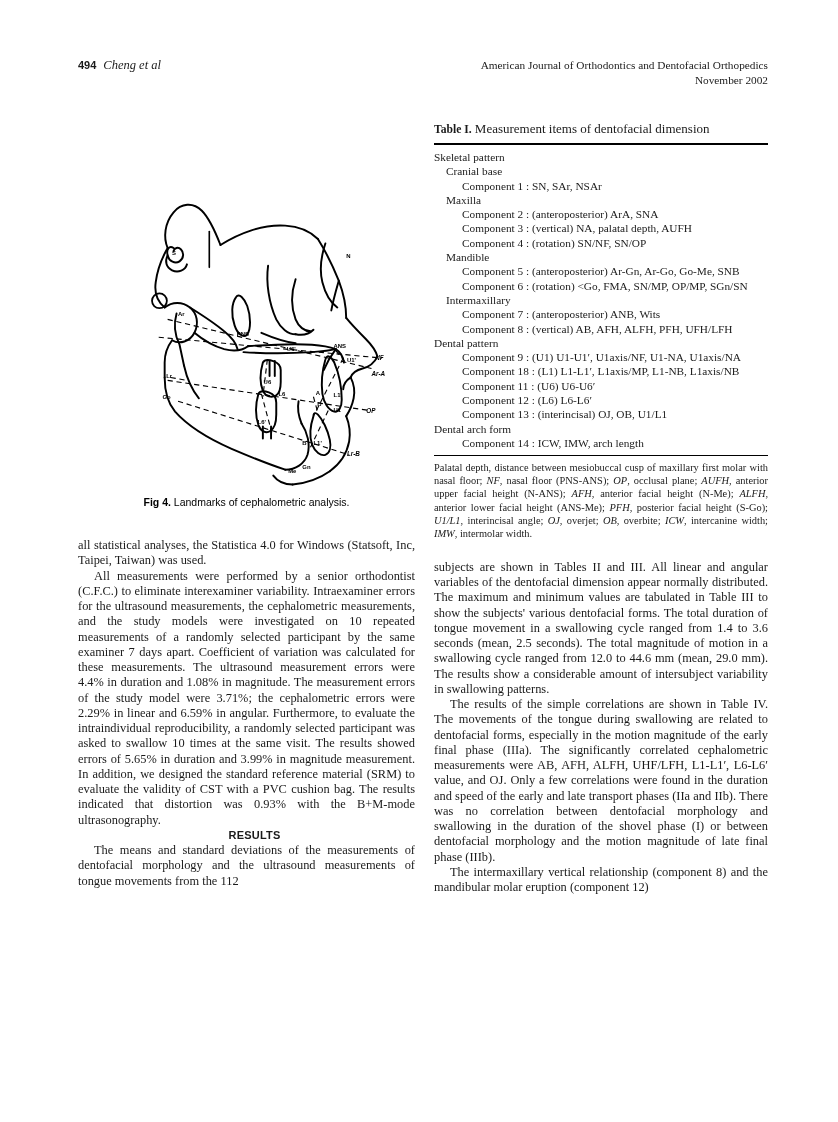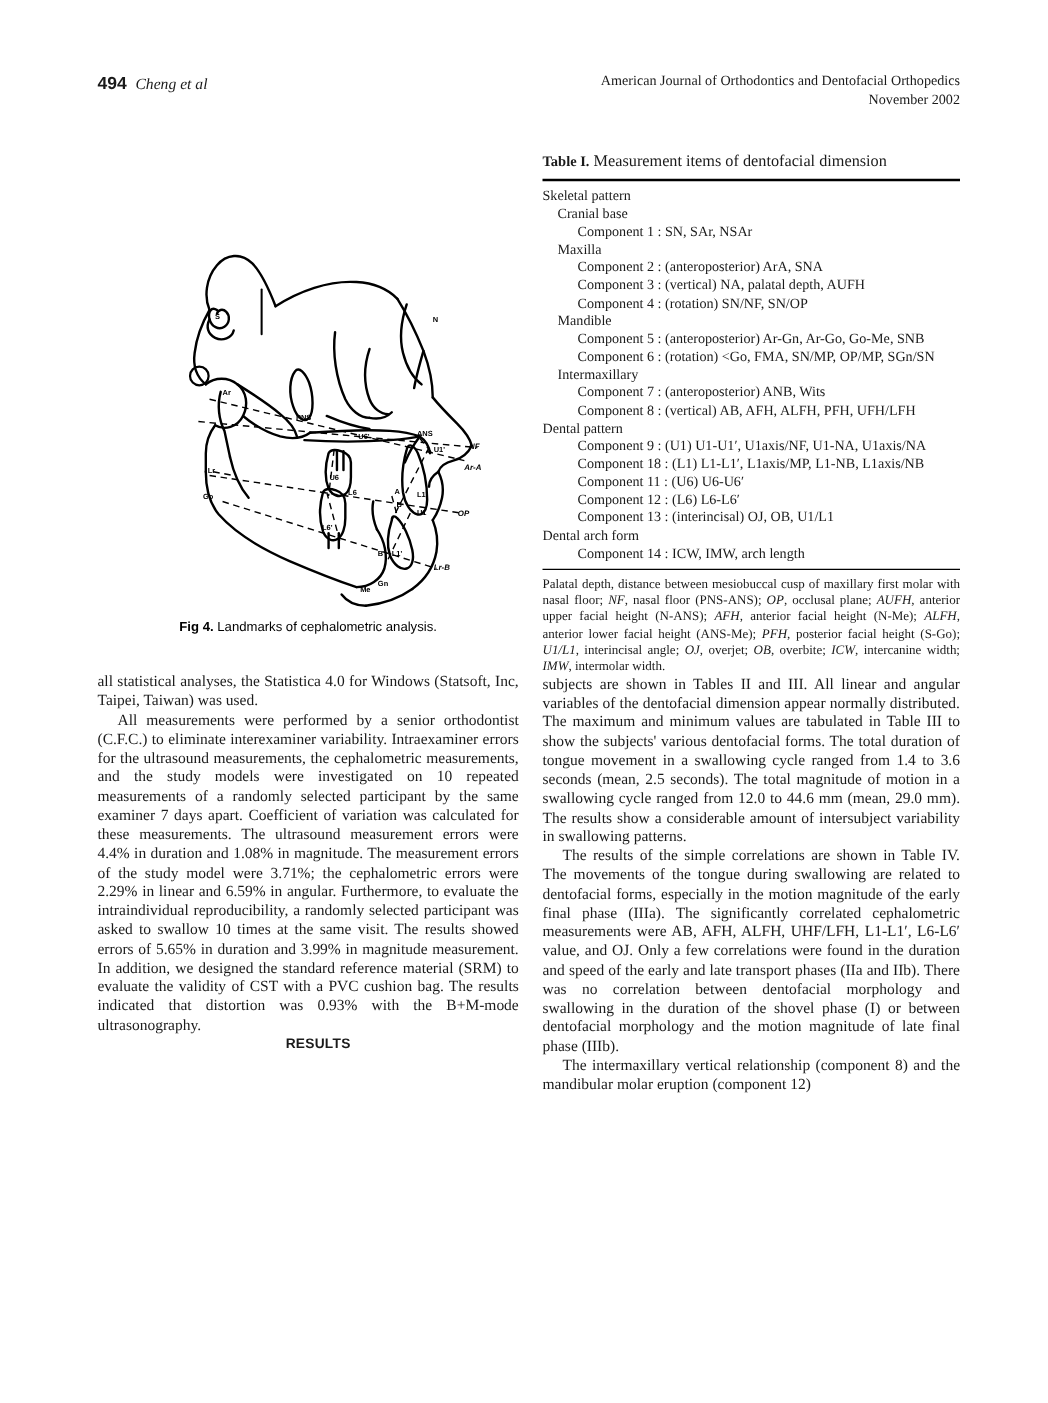--- a/index.html
+++ b/index.html
@@ -30,21 +30,21 @@
   }
   .runhead-left {
     position: absolute;
     left: 0; top: 0;
     font-size: 11.5px;
     white-space: nowrap;
   }
   .runhead-pageno {
     font-family: "Liberation Sans", sans-serif;
     font-weight: bold;
-    font-size: 14px;
+    font-size: 11px;
     font-style: normal;
     margin-right: 7px;
   }
   .runhead-author {
     font-family: "Liberation Serif", serif;
     font-style: italic;
     font-size: 12.5px;
   }
   .runhead-right {
     position: absolute;
@@ -314,20 +314,21 @@
       <div class="fig-caption">
         <b>Fig 4.</b>
         <span>Landmarks of cephalometric analysis.</span>
       </div>
     </div>
 
     <div class="body-text" style="margin-top:18px;">
       <p class="noindent">all statistical analyses, the Statistica 4.0 for Windows (Statsoft, Inc, Taipei, Taiwan) was used.</p>
       <p>All measurements were performed by a senior orthodontist (C.F.C.) to eliminate interexaminer variability. Intraexaminer errors for the ultrasound measurements, the cephalometric measurements, and the study models were investigated on 10 repeated measurements of a randomly selected participant by the same examiner 7 days apart. Coefficient of variation was calculated for these measurements. The ultrasound measurement errors were 4.4% in duration and 1.08% in magnitude. The measurement errors of the study model were 3.71%; the cephalometric errors were 2.29% in linear and 6.59% in angular. Furthermore, to evaluate the intraindividual reproducibility, a randomly selected participant was asked to swallow 10 times at the same visit. The results showed errors of 5.65% in duration and 3.99% in magnitude measurement. In addition, we designed the standard reference material (SRM) to evaluate the validity of CST with a PVC cushion bag. The results indicated that distortion was 0.93% with the B+M-mode ultrasonography.</p>
       <p class="sec-head">RESULTS</p>
+      <p>The means and standard deviations of the measurements of dentofacial morphology and the ultrasound measurements of tongue movements from the 112</p>
     </div>
   </div>
 
   <div class="col-right">
 
     <div class="table-block">
       <div class="table-title">
         <span class="tnum">Table I.</span>
         <span class="ttext">Measurement items of dentofacial dimension</span>
       </div>
@@ -354,20 +355,20 @@
         <div class="trow lvl2">Component 12 : (L6) L6-L6′</div>
         <div class="trow lvl2">Component 13 : (interincisal) OJ, OB, U1/L1</div>
         <div class="trow lvl0">Dental arch form</div>
         <div class="trow lvl2">Component 14 : ICW, IMW, arch length</div>
       </div>
 
       <div class="rule-thin"></div>
       <div class="table-foot">Palatal depth, distance between mesiobuccal cusp of maxillary first molar with nasal floor; <i>NF</i>, nasal floor (PNS-ANS); <i>OP</i>, occlusal plane; <i>AUFH</i>, anterior upper facial height (N-ANS); <i>AFH</i>, anterior facial height (N-Me); <i>ALFH</i>, anterior lower facial height (ANS-Me); <i>PFH</i>, posterior facial height (S-Go); <i>U1/L1</i>, interincisal angle; <i>OJ</i>, overjet; <i>OB</i>, overbite; <i>ICW</i>, intercanine width; <i>IMW</i>, intermolar width.</div>
     </div>
 
-    <div class="body-text" style="">
+    <div class="body-text" style="margin-top:20px;">
       <p class="noindent">subjects are shown in Tables II and III. All linear and angular variables of the dentofacial dimension appear normally distributed. The maximum and minimum values are tabulated in Table III to show the subjects' various dentofacial forms. The total duration of tongue movement in a swallowing cycle ranged from 1.4 to 3.6 seconds (mean, 2.5 seconds). The total magnitude of motion in a swallowing cycle ranged from 12.0 to 44.6 mm (mean, 29.0 mm). The results show a considerable amount of intersubject variability in swallowing patterns.</p>
       <p>The results of the simple correlations are shown in Table IV. The movements of the tongue during swallowing are related to dentofacial forms, especially in the motion magnitude of the early final phase (IIIa). The significantly correlated cephalometric measurements were AB, AFH, ALFH, UHF/LFH, L1-L1′, L6-L6′ value, and OJ. Only a few correlations were found in the duration and speed of the early and late transport phases (IIa and IIb). There was no correlation between dentofacial morphology and swallowing in the duration of the shovel phase (I) or between dentofacial morphology and the motion magnitude of late final phase (IIIb).</p>
       <p>The intermaxillary vertical relationship (component 8) and the mandibular molar eruption (component 12)</p>
     </div>
   </div>
 
 </div>
 
 </body></html>

